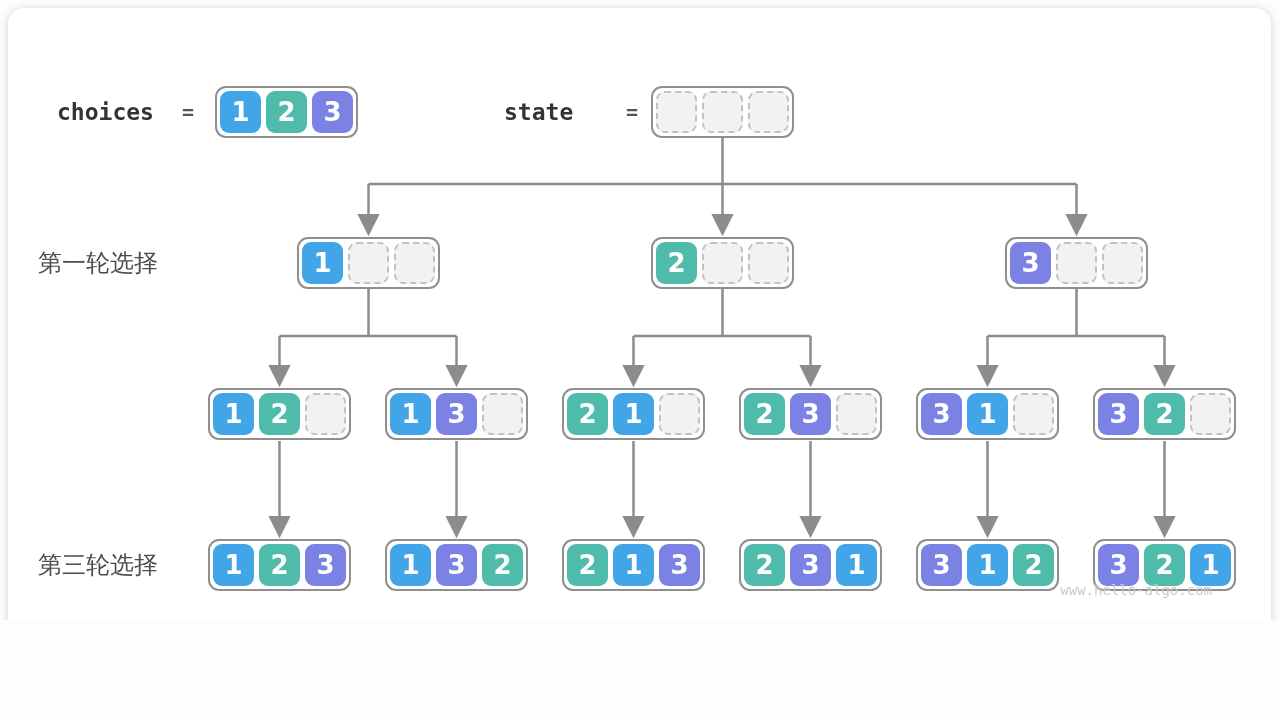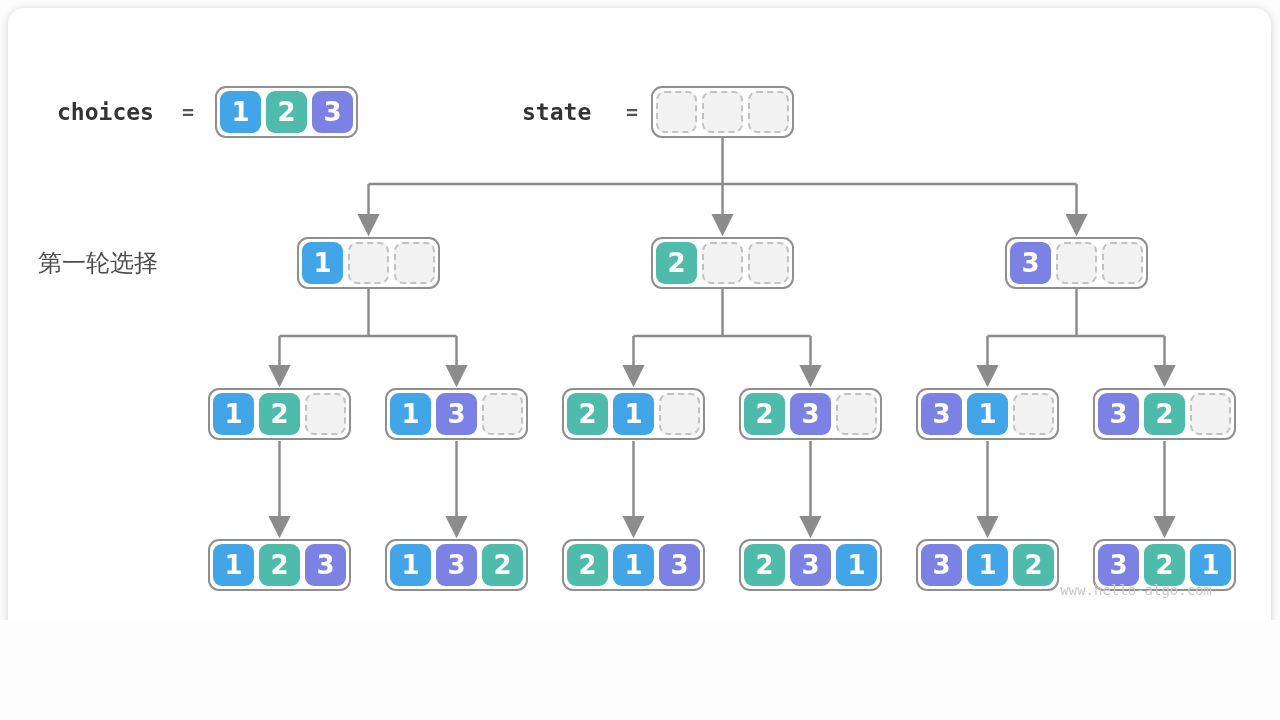--- a/index.html
+++ b/index.html
@@ -67,29 +67,30 @@
     </g>
   </svg>
 
   <div class="hdr-label" style="left:57px">choices</div>
   <div class="hdr-eq" style="left:182px">=</div>
   <div class="node" style="left:215px;top:86px">
     <span class="cell v1">1</span>
     <span class="cell v2">2</span>
     <span class="cell v3">3</span>
   </div>
-  <div class="hdr-label" style="left:522px">state</div>
+  <div class="hdr-label" style="left:504px">state</div>
   <div class="hdr-eq" style="left:626px">=</div>
   <div class="node" style="left:651px;top:86px">
     <span class="cell empty"></span>
     <span class="cell empty"></span>
     <span class="cell empty"></span>
   </div>
 
   <div class="round-label" style="top:237px">第一轮选择</div>
+  <div class="round-label" style="top:539px">第三轮选择</div>
 
   <div class="node" style="left:297px;top:237px">
     <span class="cell v1">1</span>
     <span class="cell empty"></span>
     <span class="cell empty"></span>
   </div>
   <div class="node" style="left:651px;top:237px">
     <span class="cell v2">2</span>
     <span class="cell empty"></span>
     <span class="cell empty"></span>

